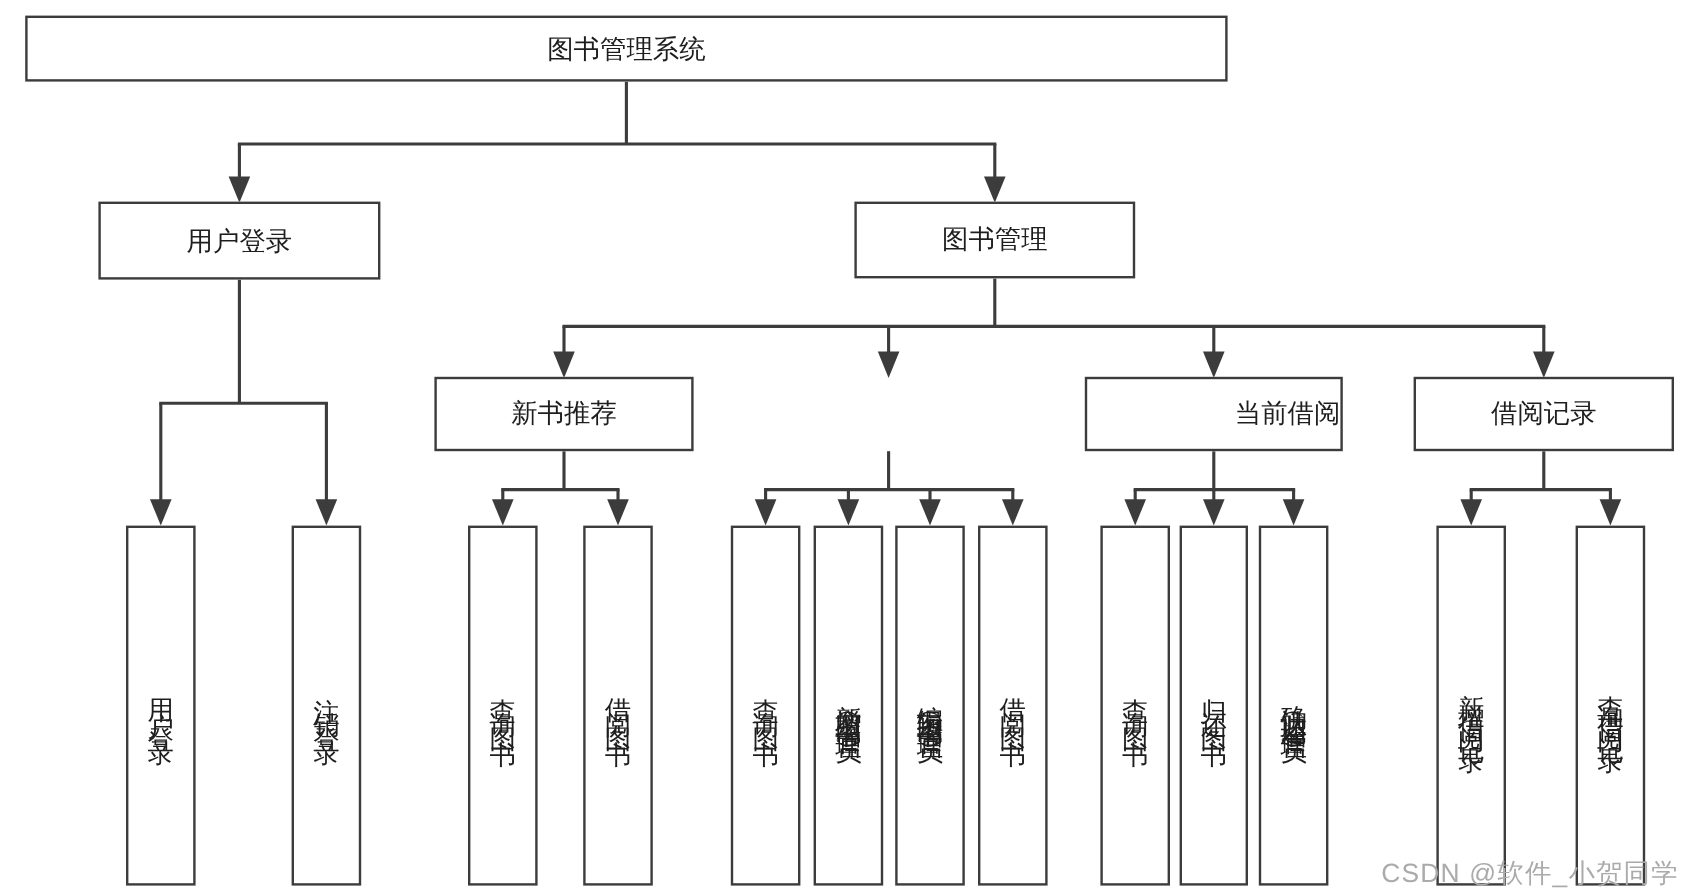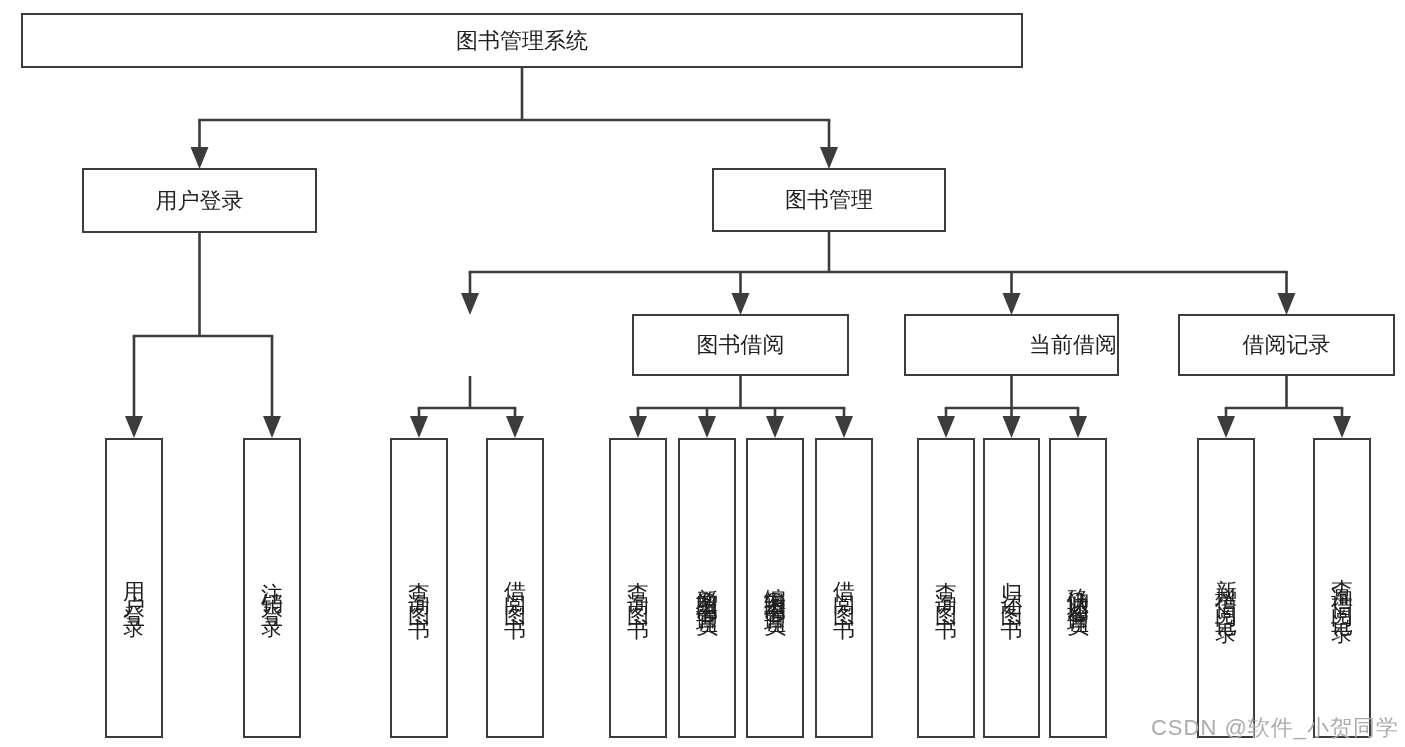--- a/index.html
+++ b/index.html
@@ -150,22 +150,22 @@
     <span>图书管理系统</span>
   </div>
 
   <div class="node h-node" style="left:82px; top:168px; width:235px; height:65px;">
     <span>用户登录</span>
   </div>
   <div class="node h-node" style="left:712px; top:168px; width:234px; height:64px;">
     <span>图书管理</span>
   </div>
 
-  <div class="node h-node" style="left:632px; top:314px; width:217px; height:62px;">
-    <span>图书借阅</span>
+  <div class="node h-node" style="left:362px; top:314px; width:216px; height:62px;">
+    <span>新书推荐</span>
   </div>
   <div class="node h-node" style="left:904px; top:314px; width:215px; height:62px;justify-content:flex-end;">
     <span>当前借阅</span>
   </div>
   <div class="node h-node" style="left:1178px; top:314px; width:217px; height:62px;">
     <span>借阅记录</span>
   </div>
 
   <div class="node v-node" style="left:105px; top:438px; width:58px; height:300px;">
     <span>用户登录</span>

